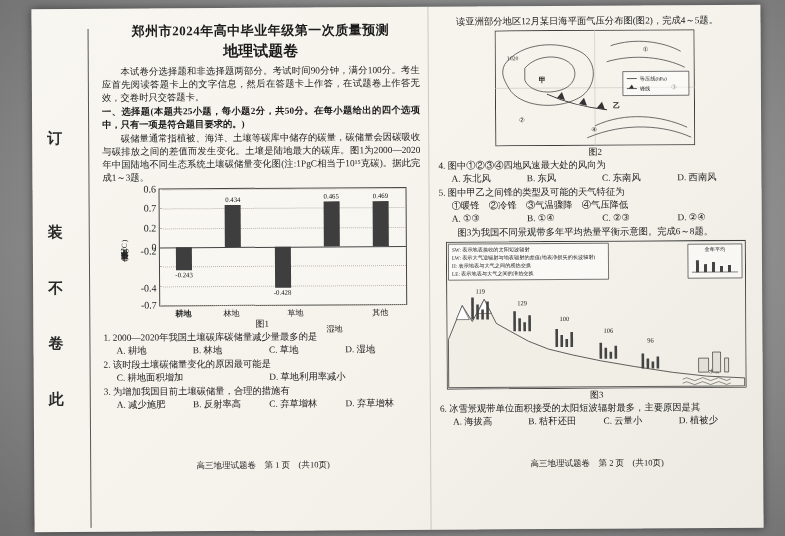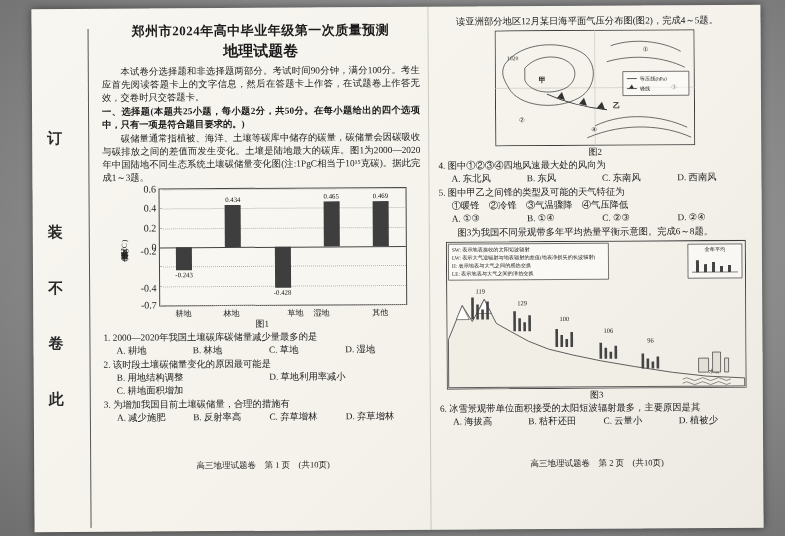--- a/index.html
+++ b/index.html
@@ -89,21 +89,21 @@
     <p class="para bold">一、选择题(本题共25小题，每小题2分，共50分。在每小题给出的四个选项中，只有一项是符合题目要求的。)</p>
     <p class="para indent">碳储量通常指植被、海洋、土壤等碳库中储存的碳量，碳储量会因碳吸收与碳排放之间的差值而发生变化。土壤是陆地最大的碳库。图1为2000—2020年中国陆地不同生态系统土壤碳储量变化图(注:1PgC相当于10¹⁵克碳)。据此完成1～3题。</p>
 
     <div class="fig1">
       <div class="ylab">土壤碳储量变化(PgC)</div>
       <div class="plotwrap">
         <div id="fig1-plot" class="plot">
             <div class="grid" style="top: 0px;"></div>
             <div class="ytick" style="top: -5px;">0.6</div>
             <div class="grid" style="top: 19.3333px;"></div>
-            <div class="ytick" style="top: 14.3333px;">0.4</div>
+            <div class="ytick" style="top: 14.3333px;">0.7</div>
             <div class="grid" style="top: 38.6667px;"></div>
             <div class="ytick" style="top: 33.6667px;">0.2</div>
             <div class="grid zero" style="top: 58px;"></div>
             <div class="ytick" style="top: 53px;">0</div>
             <div class="grid" style="top: 77.3333px;"></div>
             <div class="ytick" style="top: 57px;">-0.2</div>
             <div class="grid" style="top: 96.6667px;"></div>
             <div class="ytick" style="top: 94px;">-0.4</div>
             <div class="grid" style="top: 116px;"></div>
             <div class="ytick" style="top: 111px;">-0.7</div>
@@ -112,46 +112,45 @@
             <div class="bar" style="left: 65.8px; width: 16px; top: 16.0467px; height: 41.9533px;"></div>
             <div class="blab" style="left: 49.2px; width: 49.2px; top: 7.04667px;">0.434</div>
             <div class="bar" style="left: 115px; width: 16px; top: 58px; height: 41.3733px;"></div>
             <div class="blab" style="left: 98.4px; width: 49.2px; top: 100.373px;">-0.428</div>
             <div class="bar" style="left: 164.2px; width: 16px; top: 13.05px; height: 44.95px;"></div>
             <div class="blab" style="left: 147.6px; width: 49.2px; top: 4.05px;">0.465</div>
             <div class="bar" style="left: 213.4px; width: 16px; top: 12.6633px; height: 45.3367px;"></div>
             <div class="blab" style="left: 196.8px; width: 49.2px; top: 3.66333px;">0.469</div>
           </div>
         <div id="fig1-xlabels" class="xlabels">
-            <div class="xlab" style="left: 0px; width: 49.2px;">耕地</div>
+            <div class="xlab" style="left: 0px; width: 49.2px; font-weight: bold;">耕地</div>
             <div class="xlab" style="left: 48px; width: 49.2px;">林地</div>
             <div class="xlab" style="left: 112px; width: 49.2px;">草地</div>
-            <div class="xlab" style="left: 138px; width: 49.2px;">湿地</div>
+            <div class="xlab" style="left: 151px; width: 49.2px; margin-top: 16px;">湿地</div>
             <div class="xlab" style="left: 196.8px; width: 49.2px;">其他</div>
           </div>
       </div>
     </div>
     <div class="figcap">图1</div>
 
     <div class="q">
       <div class="stem">1. 2000—2020年我国土壤碳库碳储量减少量最多的是</div>
       <div class="opts">
         <span>A. 耕地</span>
         <span>B. 林地</span>
         <span>C. 草地</span>
         <span>D. 湿地</span>
       </div>
     </div>
 
     <div class="q">
       <div class="stem">2. 该时段土壤碳储量变化的原因最可能是</div>
       <div class="optsgrid">
-        <span>B. 用地结构调整</span>
+        <span>C. 耕地面积增加</span>
         <span>D. 草地利用率减小</span>
-        <span>C. 耕地面积增加</span>
       </div>
     </div>
 
     <div class="q">
       <div class="stem">3. 为增加我国目前土壤碳储量，合理的措施有</div>
       <div class="opts">
         <span>A. 减少施肥</span>
         <span>B. 反射率高</span>
         <span>C. 弃草增林</span>
         <span>D. 弃草增林</span>

